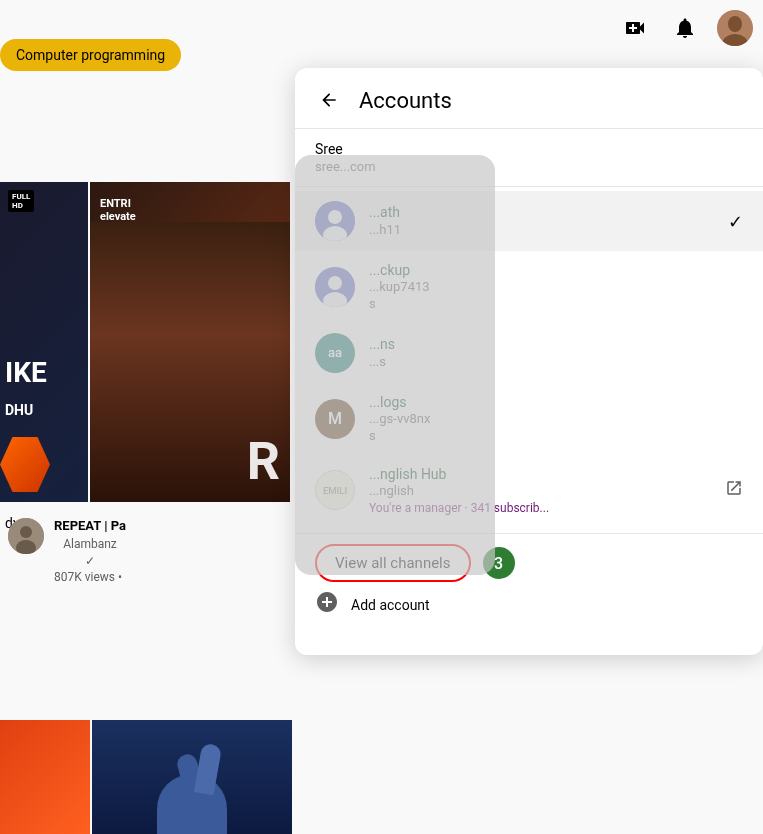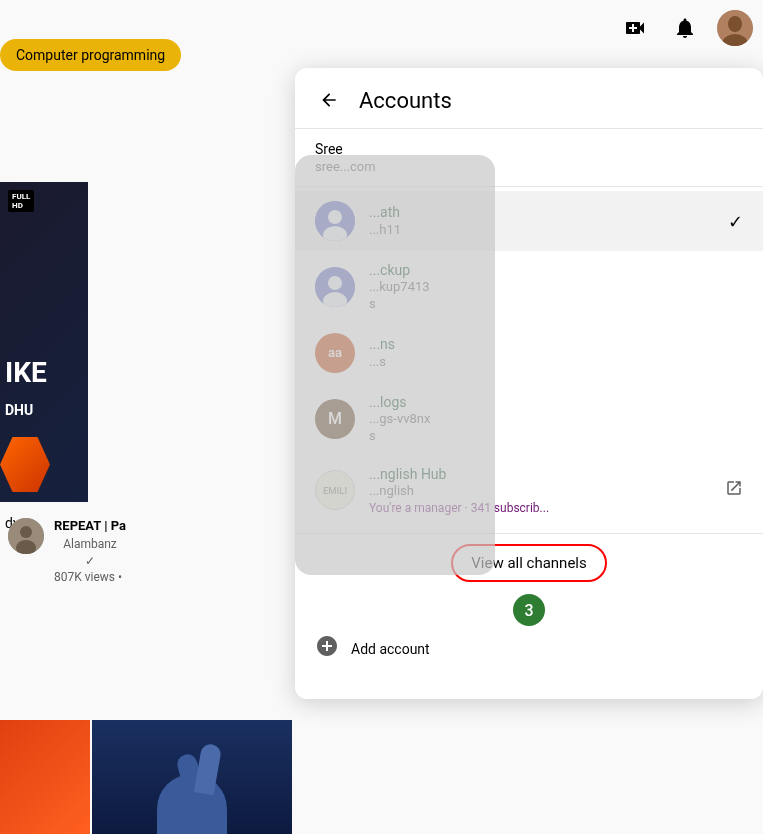--- a/index.html
+++ b/index.html
@@ -361,21 +361,20 @@
     .panel-footer {
       padding: 10px 20px 12px 20px;
       border-top: 1px solid #e5e5e5;
       margin-top: 4px;
     }
 
     .view-all-row {
       display: flex;
       align-items: center;
       gap: 12px;
-      flex-direction: column;
     }
     .view-all-btn {
       border: 2px solid #f00;
       border-radius: 24px;
       padding: 8px 18px;
       font-size: 15px;
       color: #030303;
       background: transparent;
       cursor: pointer;
       font-family: inherit;
@@ -441,20 +440,26 @@
     <span>Computer programming</span>
   </div>
 
   <div class="video-card-1">
     <div class="full-hd-badge">FULL<br>HD</div>
     <div class="ke-text">IKE<br><span style="font-size:14px;">DHU</span></div>
 
     <div style="position:absolute;bottom:10px;left:0;width:50px;height:55px;background:linear-gradient(135deg,#ff6600,#cc3300);clip-path:polygon(25% 0%,75% 0%,100% 50%,75% 100%,25% 100%,0% 50%);"></div>
   </div>
 
+  <div class="video-card-2">
+    <div class="entri-elevate-text">ENTRI<br>elevate</div>
+
+    <div style="position:absolute;top:40px;left:0;right:0;bottom:0;background:linear-gradient(180deg,#3a2010 0%,#6b3520 40%,#2a1208 100%);"></div>
+    <div class="r-text">R</div>
+  </div>
 
   <div class="dy-label">dy</div>
   <div class="video-meta-area">
     <div class="video-meta-row">
       <div class="channel-thumb">
         <svg viewBox="0 0 36 36" width="36" height="36">
           <circle cx="18" cy="18" r="18" fill="#9a8a7a"></circle>
           <circle cx="18" cy="14" r="6" fill="#6a5a4a"></circle>
           <ellipse cx="18" cy="30" rx="10" ry="8" fill="#6a5a4a"></ellipse>
         </svg>
@@ -535,21 +540,21 @@
         </svg>
       </div>
       <div class="account-info">
         <div class="account-name">...ckup</div>
         <div class="account-handle">...kup7413</div>
         <div class="account-handle">s</div>
       </div>
     </div>
 
     <div class="account-item">
-      <div class="account-avatar" style="background:#c2410c;font-size:13px;">aa</div>
+      <div class="account-avatar" style="background:#0f766e;font-size:13px;">aa</div>
       <div class="account-info">
         <div class="account-name">...ns</div>
         <div class="account-handle">...s</div>
       </div>
     </div>
 
     <div class="account-item">
       <div class="account-avatar" style="background:#5d3a1a;">M</div>
       <div class="account-info">
         <div class="account-name">...logs</div>

